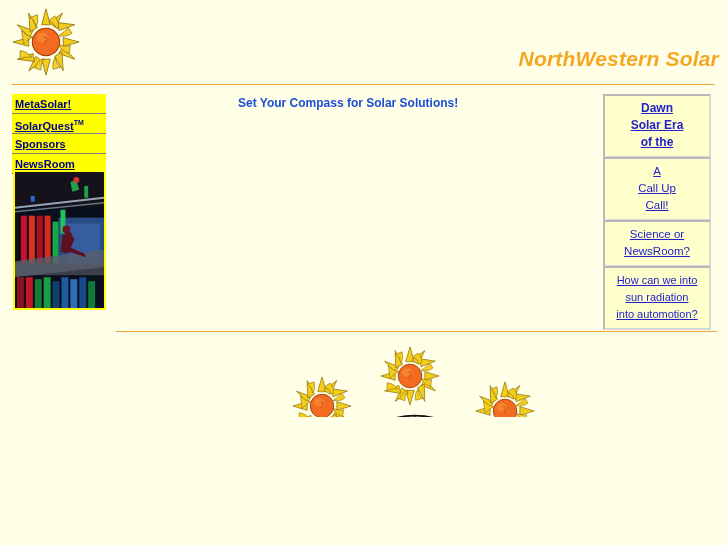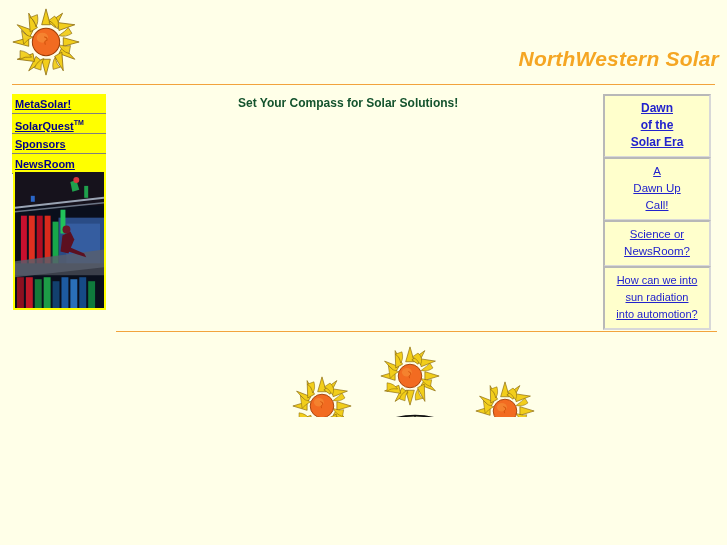--- a/index.html
+++ b/index.html
@@ -103,21 +103,21 @@
     background: #050a14;
   }
 
   
   .headline {
     position: absolute;
     left: 238px;
     top: 96px;
     font-size: 12px;
     font-weight: bold;
-    color: #14532d;
+    color: #1d4ed8;
     white-space: nowrap;
   }
 
   
   .rightbox {
     position: absolute;
     left: 603px;
     top: 94px;
     width: 108px;
   }
@@ -260,27 +260,27 @@
       <rect x="16" y="24" width="4" height="6" fill="#2a66c8"></rect>
     </svg>
   </div>
 
   <div class="headline">Set Your Compass for Solar Solutions!</div>
 
   <div class="rightbox">
 
     <div class="story-box feature">
       <span class="story-link">Dawn </span>
+      <span class="story-link">Solar Era</span>
       <span class="story-link">of the</span>
-      <span class="story-link">Solar Era</span>
     </div>
 
     <div class="story-box">
       <span class="story-link">A</span>
-      <span class="story-link">Dawn Up</span>
+      <span class="story-link">Call Up</span>
       <span class="story-link">Call!</span>
     </div>
 
     <div class="story-box">
       <span class="story-link">Science or</span>
       <span class="story-link">NewsRoom?</span>
     </div>
 
     <div class="story-box wide">
       <span class="story-link">How can we into</span>

